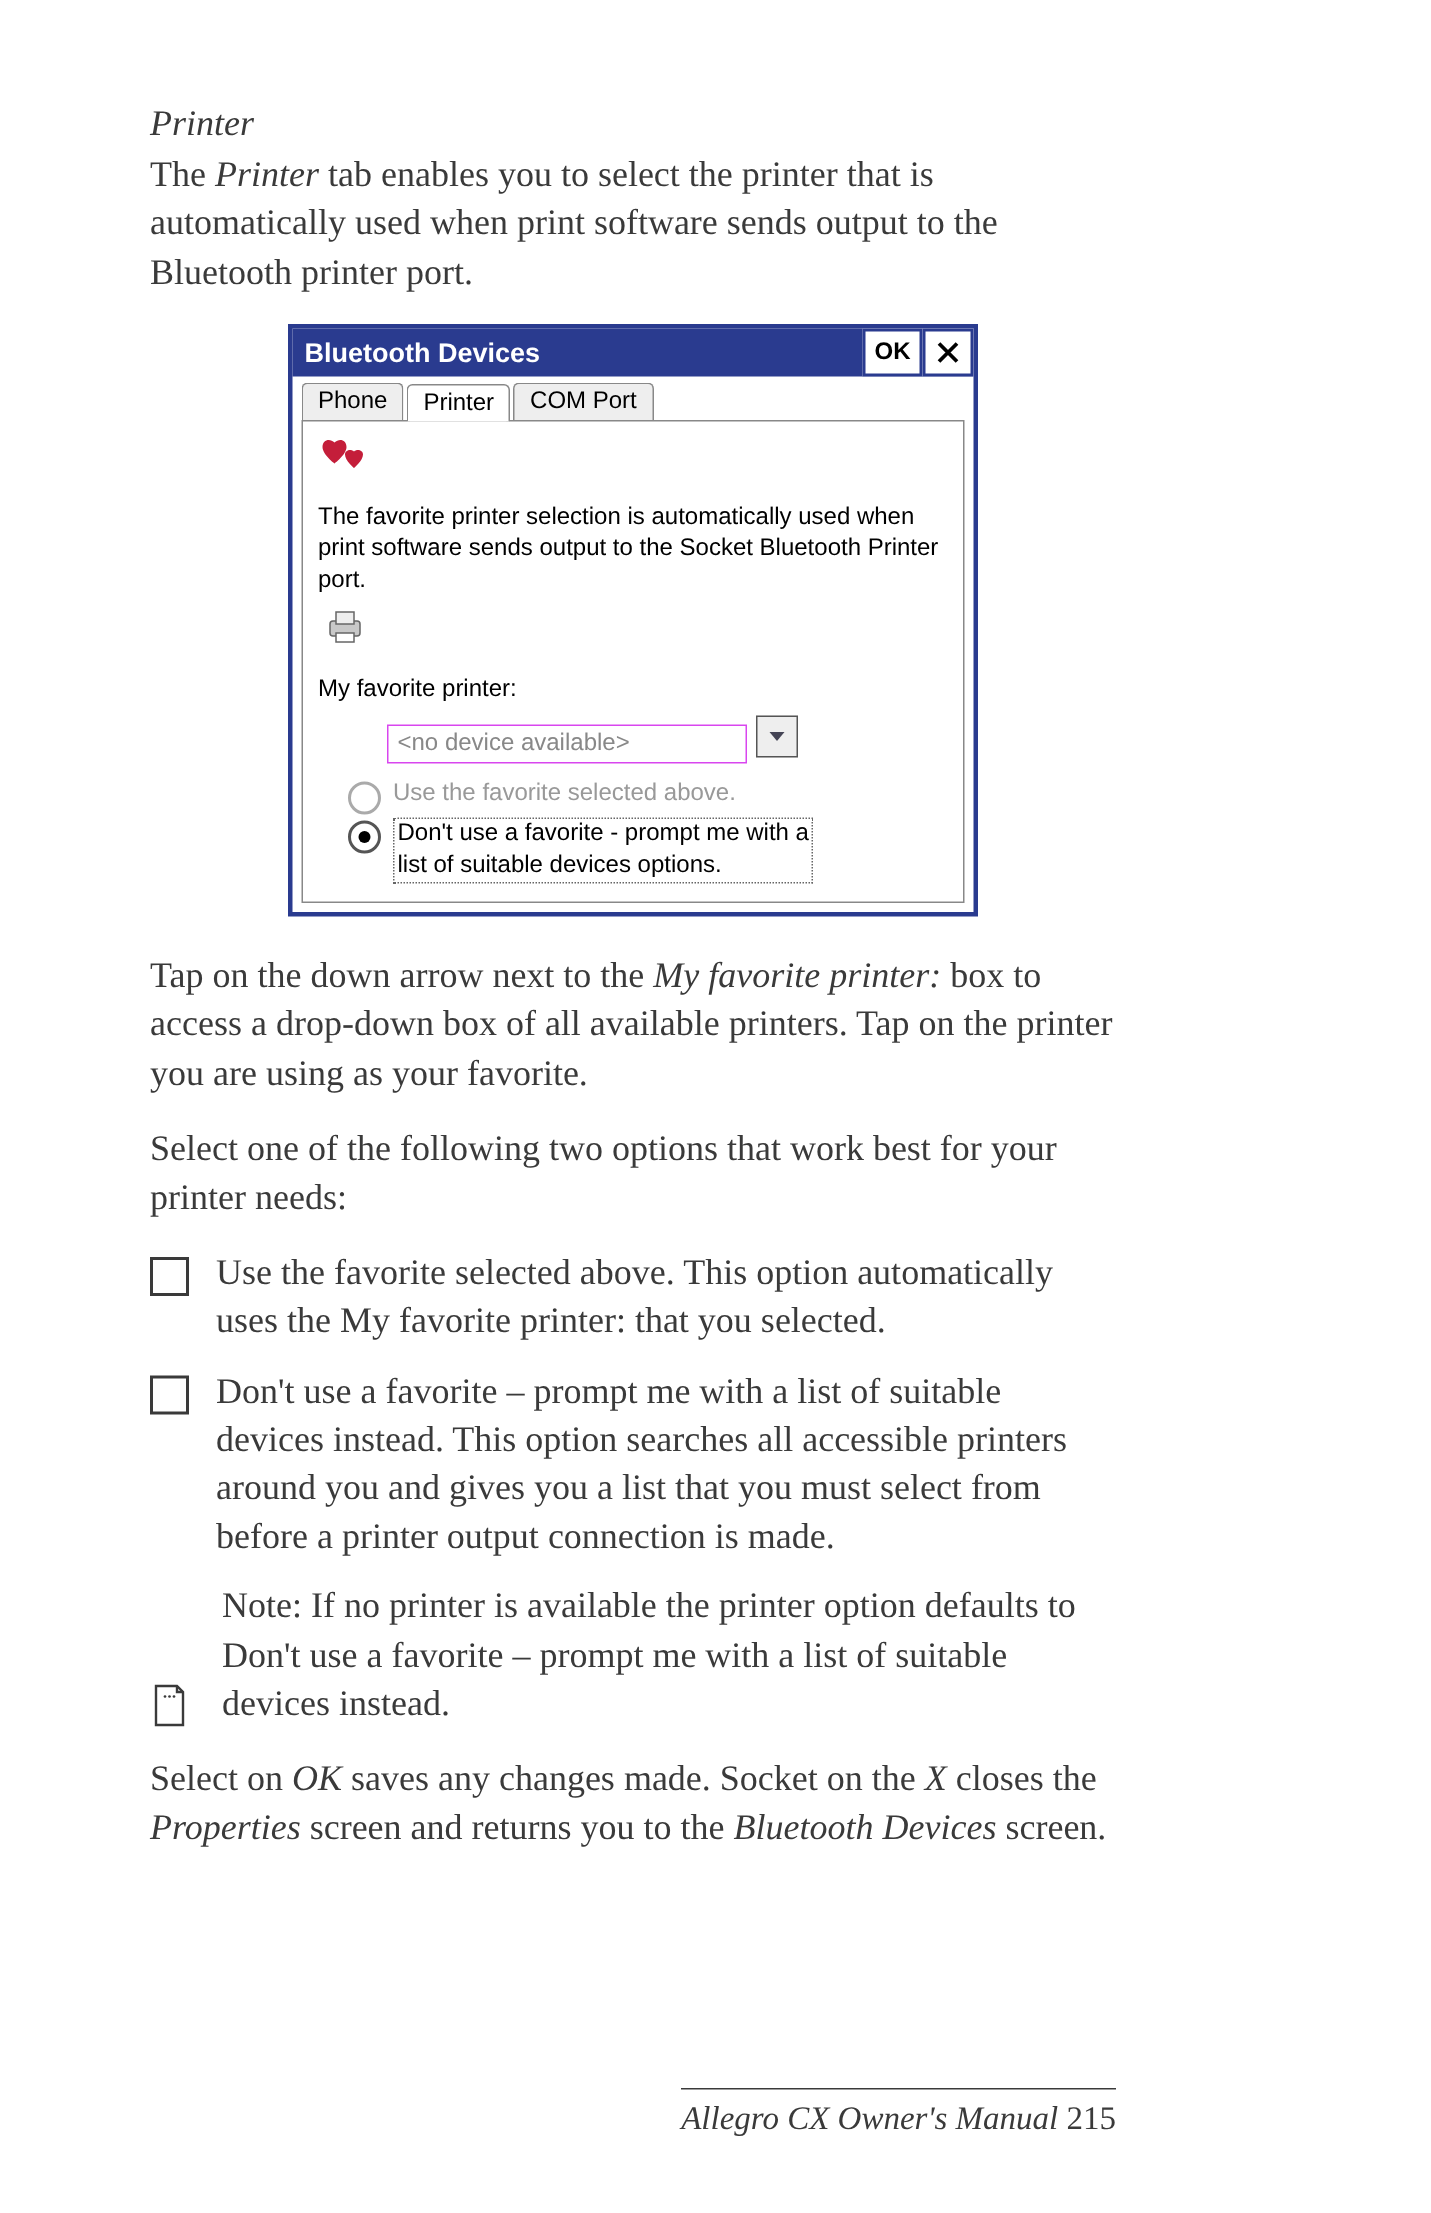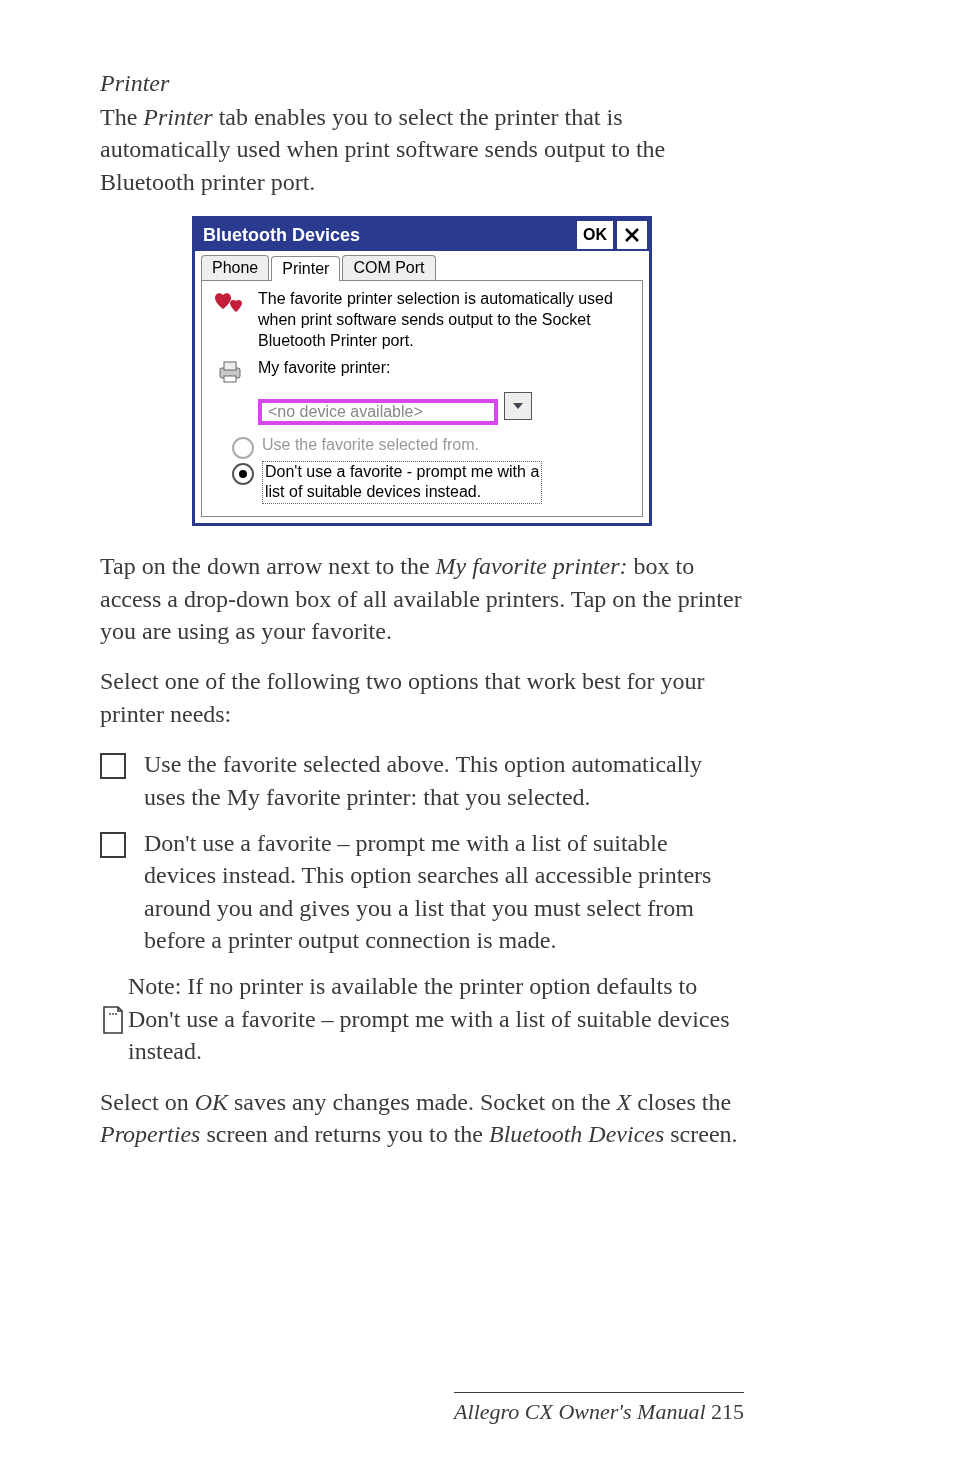--- a/index.html
+++ b/index.html
@@ -97,39 +97,40 @@
     border: 1px solid #888;
     margin: 0 6px 6px 6px;
     padding: 8px 10px 10px 10px;
     background: #fff;
   }
   .panel-row {
     display: flex;
     align-items: flex-start;
     gap: 10px;
     margin-bottom: 6px;
+    flex-direction: column;
   }
   .icon-box {
     width: 36px;
     flex: 0 0 36px;
     display: flex;
     justify-content: center;
   }
   .panel-text {
     font-size: 16px;
     line-height: 1.3;
   }
   .combo {
     display: flex;
     align-items: center;
     margin-left: 46px;
     margin-bottom: 10px;
   }
   .combo-field {
-    border: 4px solid #d946ef;
+    border: 1px solid #d946ef;
     padding: 2px 6px;
     font-size: 16px;
     color: #888;
     width: 240px;
     box-sizing: border-box;
     height: 26px;
     display: flex;
     align-items: center;
     margin-top: 11px;
   }
@@ -197,22 +198,22 @@
     flex: 0 0 22px;
     width: 22px;
     height: 22px;
     border: 2px solid #3a3a3a;
     margin-top: 5px;
   }
   .li-text { flex: 1; padding-left: 4px; }
 
   .note-line {
     display: flex;
-    align-items: center;
-    gap: 2px;
+    align-items: flex-end;
+    gap: 22px;
     font-size: 24px;
     line-height: 1.35;
     margin-bottom: 18px;
   }
   .note-icon {
     flex: 0 0 26px;
     height: 30px;
     margin-top: 2px;
   }
 
@@ -287,28 +288,28 @@
           <div class="combo-field">&lt;no device available&gt;</div>
           <div class="combo-btn">
             <svg width="12" height="12" viewBox="0 0 12 12">
                 <path d="M1 3 L6 9 L11 3 Z" fill="#445"></path>
               </svg>
           </div>
         </div>
 
         <div class="radio-row">
           <div class="radio disabled"></div>
-          <div class="radio-label disabled">Use the favorite selected from.</div>
+          <div class="radio-label disabled">Use the favorite selected above.</div>
         </div>
         <div class="radio-row">
           <div class="radio selected"></div>
           <div class="radio-label">
             <span class="focus-box">
               <span>Don't use a favorite - prompt me with a</span><br>
-              <span>list of suitable devices instead.</span>
+              <span>list of suitable devices options.</span>
             </span>
           </div>
         </div>
       </div>
     </div>
   </div>
 
   <p class="body-text">
     <span>Tap on the down arrow next to the </span><span class="italic">My favorite printer:</span><span> box to access a drop-down box of all available printers. Tap on the printer you are using as your favorite.</span>
   </p>

